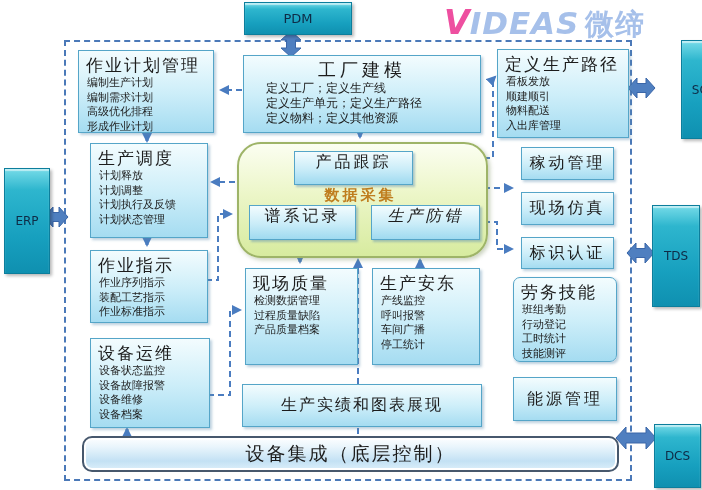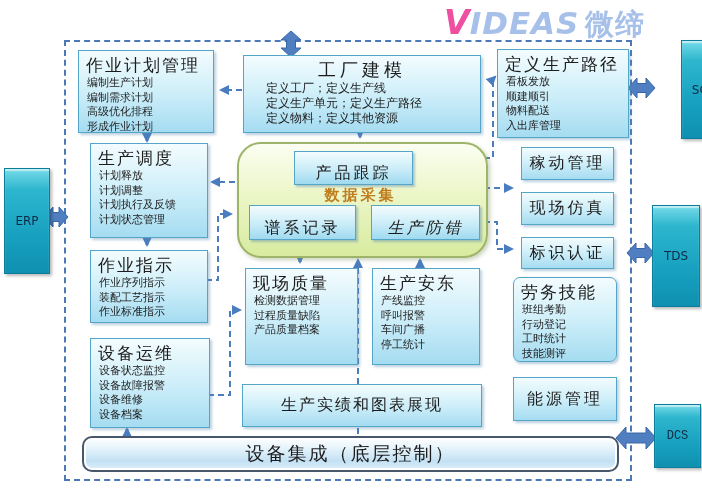--- a/index.html
+++ b/index.html
@@ -36,21 +36,21 @@
     box-shadow:inset 0 2px 1px rgba(255,255,255,.55),2px 2px 3px rgba(0,0,0,.28);
   }
   
   .green{
     position:absolute;z-index:3;
     background:linear-gradient(180deg,#fbfef1 0%,#ecf6c8 45%,#d7eb9f 100%);
     border:2px solid #9eb468;border-radius:24px;
     box-shadow:2px 2px 4px rgba(120,140,90,.4);
   }
   .cbox{
-    position:absolute;z-index:4;display:flex;align-items:flex-end;justify-content:center;
+    position:absolute;z-index:4;display:flex;align-items:flex-start;justify-content:center;
     background:linear-gradient(180deg,#f3fcfe 0%,#c9ecf8 55%,#9fdaf0 100%);
     border:1px solid #55a5c8;box-shadow:1.5px 1.5px 2px rgba(90,140,175,.45);
     font-size:16px;letter-spacing:3px;white-space:nowrap;
   }
   .dcl{
     position:absolute;z-index:4;text-align:center;
     font-size:15px;font-weight:bold;letter-spacing:3px;color:#bf7d1e;white-space:nowrap;
   }
   
   .bar{
@@ -102,30 +102,33 @@
     <path d="M484,188 L512,188" stroke="#4a7cc0" stroke-width="2" stroke-dasharray="6 4" fill="none" marker-end="url(#mh)"></path>
     <path d="M484,222 L497,222 L497,249 L512,249" stroke="#4a7cc0" stroke-width="2" stroke-dasharray="6 4" fill="none" marker-end="url(#mh)"></path>
     <path d="M358,434 L358,260" stroke="#4a7cc0" stroke-width="2" stroke-dasharray="6 4" fill="none" marker-end="url(#mh)"></path>
   </svg>
 
   <div class="logo" style="left:415px;top:3px;width:230px;">
     <span class="lv">V</span><span class="li">IDEAS</span>
     <span class="lc">微缔</span>
   </div>
 
+  <div class="teal" style="left:244px;top:2px;width:106px;height:31px;font-size:13px;">
+      <span>PDM</span>
+    </div>
   <div class="teal" style="left:4px;top:168px;width:44px;height:104px;">
       <span>ERP</span>
     </div>
   <div class="teal" style="left:681px;top:40px;width:46px;height:97px;">
       <span>SCM</span>
     </div>
   <div class="teal" style="left:652px;top:205px;width:46px;height:100px;">
       <span>TDS</span>
     </div>
-  <div class="teal" style="left:654px;top:404px;width:45px;height:62px;font-family:Liberation Mono, monospace;">
+  <div class="teal" style="left:654px;top:424px;width:45px;height:62px;">
       <span>DCS</span>
     </div>
 
   <div class="box" style="left:78px;top:50px;width:134px;height:81px;">
     <div class="t">作业计划管理</div>
     <div class="i">编制生产计划</div>
     <div class="i">编制需求计划</div>
     <div class="i">高级优化排程</div>
     <div class="i">形成作业计划</div>
   </div>

